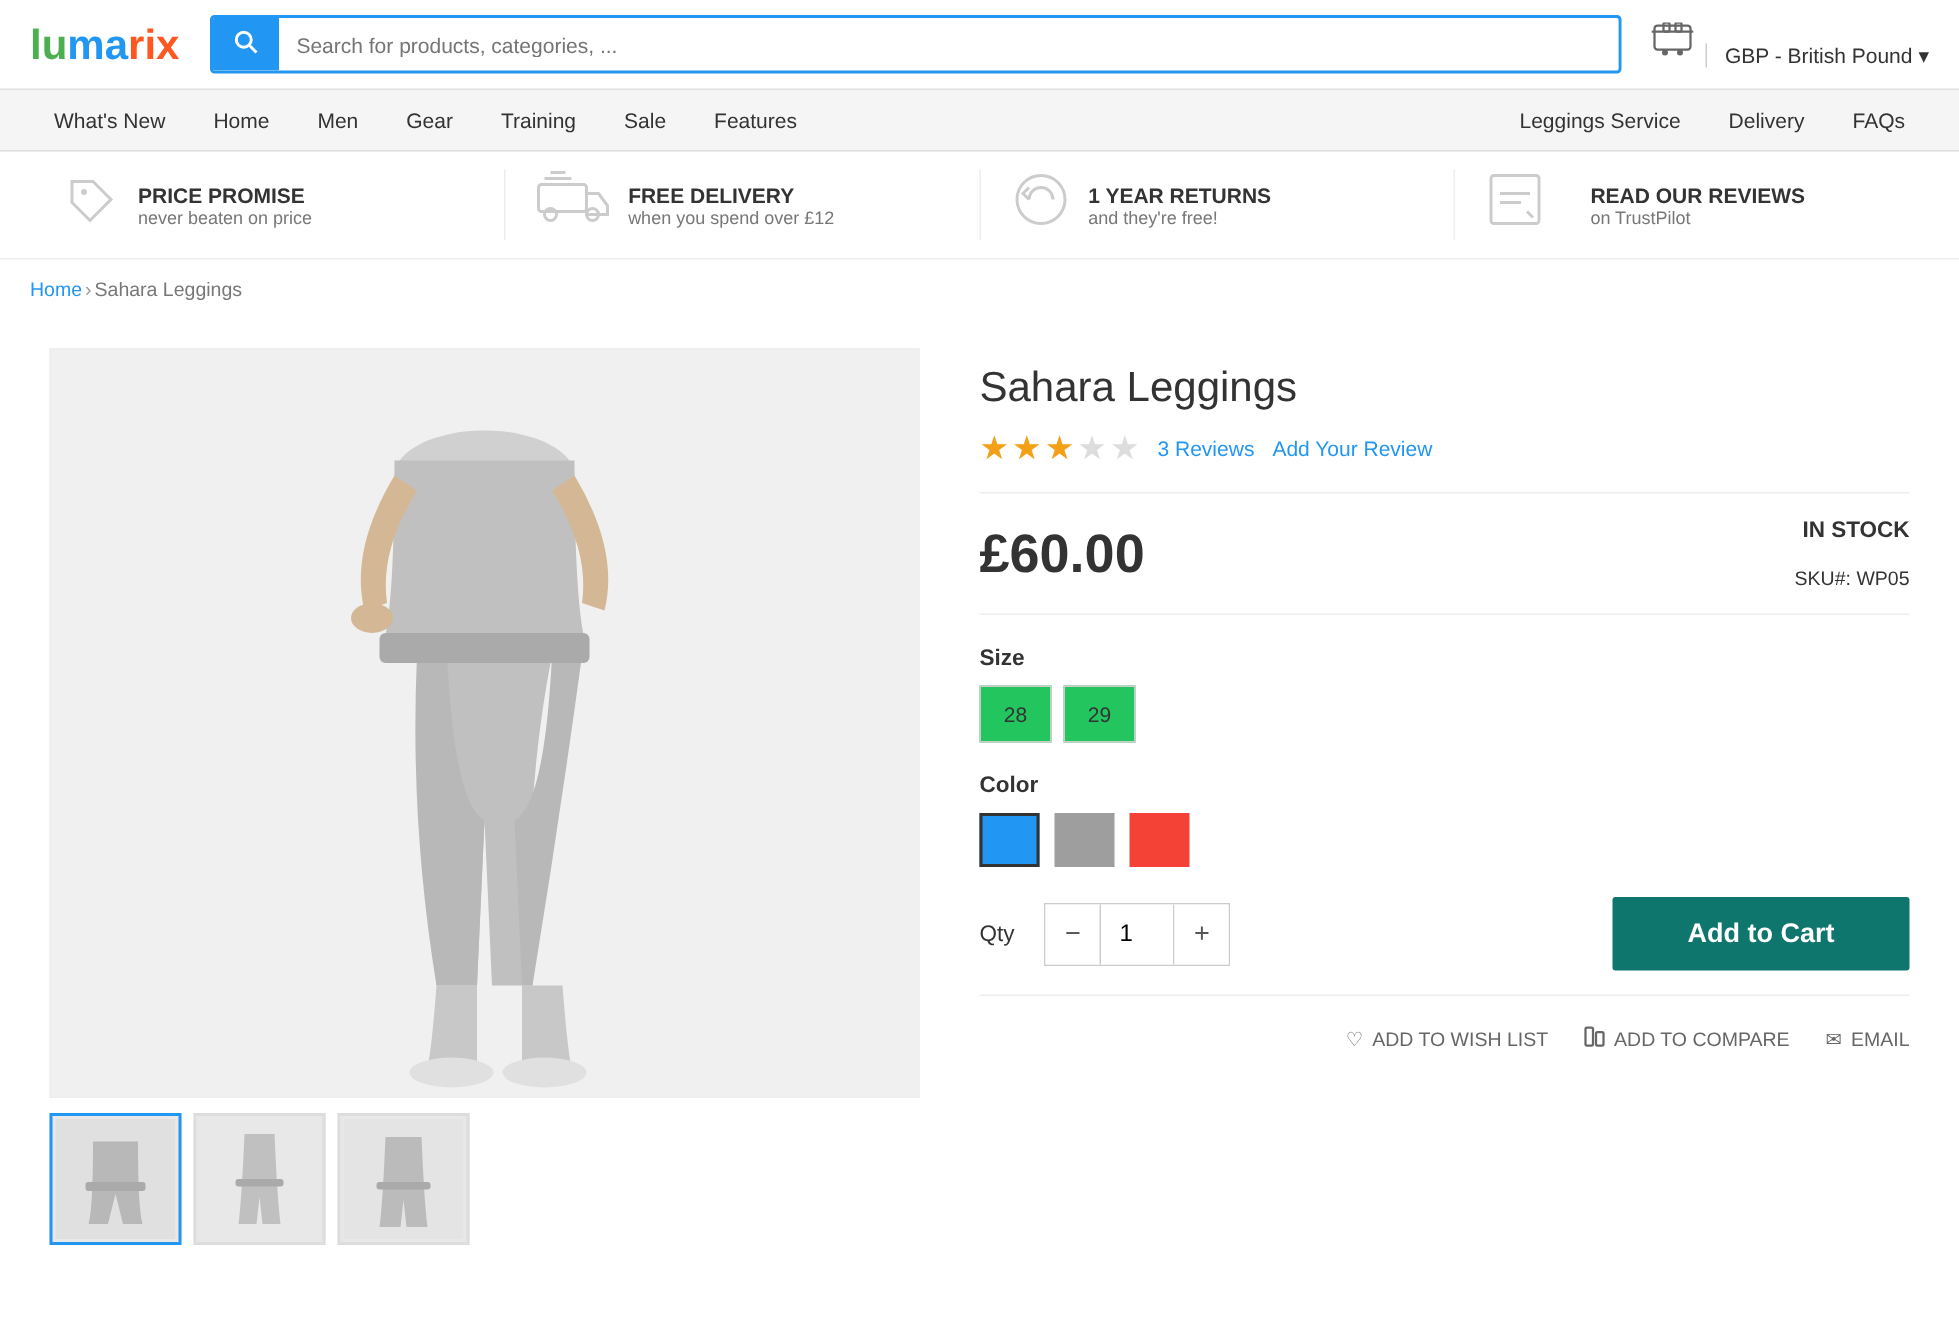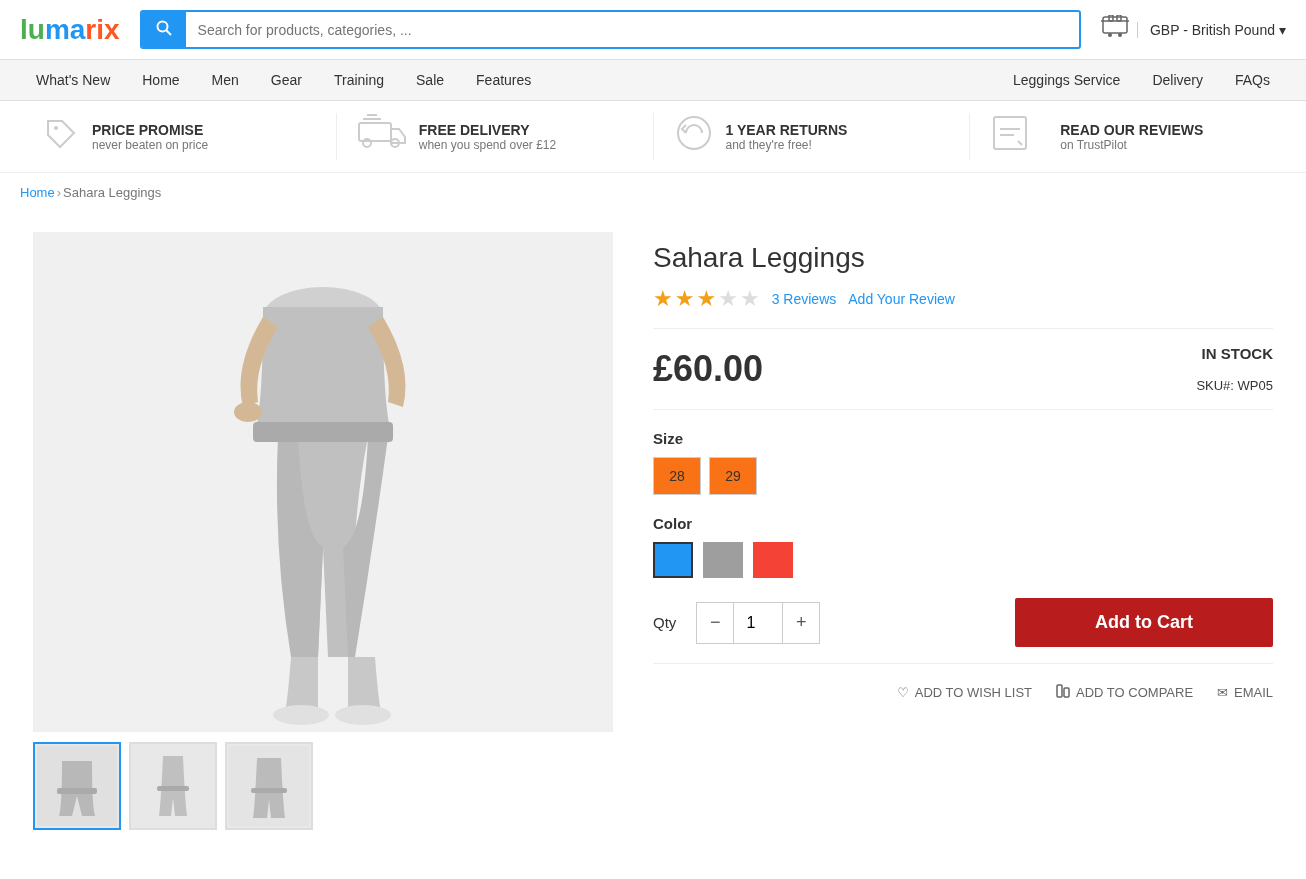--- a/index.html
+++ b/index.html
@@ -7,21 +7,21 @@
 
     
     .header { display: flex; align-items: center; padding: 10px 20px; border-bottom: 1px solid #e0e0e0; gap: 20px; }
     .logo { font-size: 28px; font-weight: bold; }
     .logo-lu { color: #4CAF50; }
     .logo-ma { color: #2196F3; }
     .logo-rix { color: #FF5722; }
     .search-bar { flex: 1; display: flex; align-items: center; border: 2px solid #2196F3; border-radius: 3px; overflow: hidden; }
     .search-bar input { flex: 1; padding: 8px 12px; border: none; outline: none; font-size: 14px; color: #999; }
     .search-btn { background: #2196F3; border: none; padding: 8px 14px; cursor: pointer; color: white; }
-    .header-right { display: flex; align-items: center; gap: 8px; margin-left: auto; }
+    .header-right { display: flex; align-items: flex-end; gap: 8px; margin-left: auto; }
     .cart-icon { font-size: 22px; color: #555; cursor: pointer; }
     .currency-selector { display: flex; align-items: center; gap: 4px; cursor: pointer; font-size: 14px; color: #333; border-left: 1px solid #ccc; padding-left: 12px; }
 
     
     .nav { background: #f5f5f5; border-bottom: 1px solid #ddd; display: flex; align-items: center; padding: 0 20px; }
     .nav-left { display: flex; }
     .nav-right { margin-left: auto; display: flex; }
     .nav a { display: block; padding: 12px 16px; text-decoration: none; color: #333; font-size: 14px; font-weight: 500; }
 
     
@@ -63,35 +63,35 @@
     .price { font-size: 36px; font-weight: bold; color: #333; }
     .stock-info { text-align: right; }
     .in-stock { font-size: 15px; font-weight: bold; color: #333; }
     .sku { font-size: 13px; color: #777; margin-top: 16px; }
     .sku span { color: #333; }
 
     
     .option-section { margin-top: 20px; }
     .option-label { font-size: 15px; font-weight: bold; color: #333; margin-bottom: 10px; }
     .size-options { display: flex; gap: 8px; }
-    .size-btn { width: 48px; height: 38px; border: 1px solid #ccc; background: #f97316; cursor: pointer; font-size: 14px; color: #333; text-align: center; }
+    .size-btn { width: 48px; height: 38px; border: 1px solid #ccc; background: #22c55e; cursor: pointer; font-size: 14px; color: #333; text-align: center; }
     .color-options { display: flex; gap: 10px; margin-top: 10px; }
     .color-swatch { width: 40px; height: 36px; cursor: pointer; border: 2px solid transparent; }
     .color-swatch.active { border-color: #333; }
     .color-blue { background: #2196F3; }
     .color-gray { background: #9e9e9e; }
     .color-red { background: #f44336; }
 
     
     .qty-section { margin-top: 20px; display: flex; align-items: center; gap: 20px; }
     .qty-label { font-size: 15px; font-weight: normal; color: #333; }
     .qty-controls { display: flex; align-items: center; border: 1px solid #ccc; }
     .qty-btn { width: 36px; height: 40px; background: #fff; border: none; cursor: pointer; font-size: 18px; color: #555; display: flex; align-items: center; justify-content: center; }
     .qty-input { width: 50px; height: 40px; border: none; border-left: 1px solid #ccc; border-right: 1px solid #ccc; text-align: center; font-size: 16px; outline: none; }
-    .add-to-cart-btn { margin-left: auto; background: #b91c1c; color: white; border: none; padding: 14px 80px; font-size: 18px; font-weight: bold; cursor: pointer; border-radius: 2px; }
+    .add-to-cart-btn { margin-left: auto; background: #0f766e; color: white; border: none; padding: 14px 50px; font-size: 18px; font-weight: bold; cursor: pointer; border-radius: 2px; }
 
     
     .action-links { display: flex; align-items: center; gap: 24px; margin-top: 20px; justify-content: flex-end; }
     .action-link { display: flex; align-items: center; gap: 6px; color: #666; text-decoration: none; font-size: 13px; cursor: pointer; }
   </style>
 </head>
 <body>
 
 <div class="header">
   <div class="logo">

